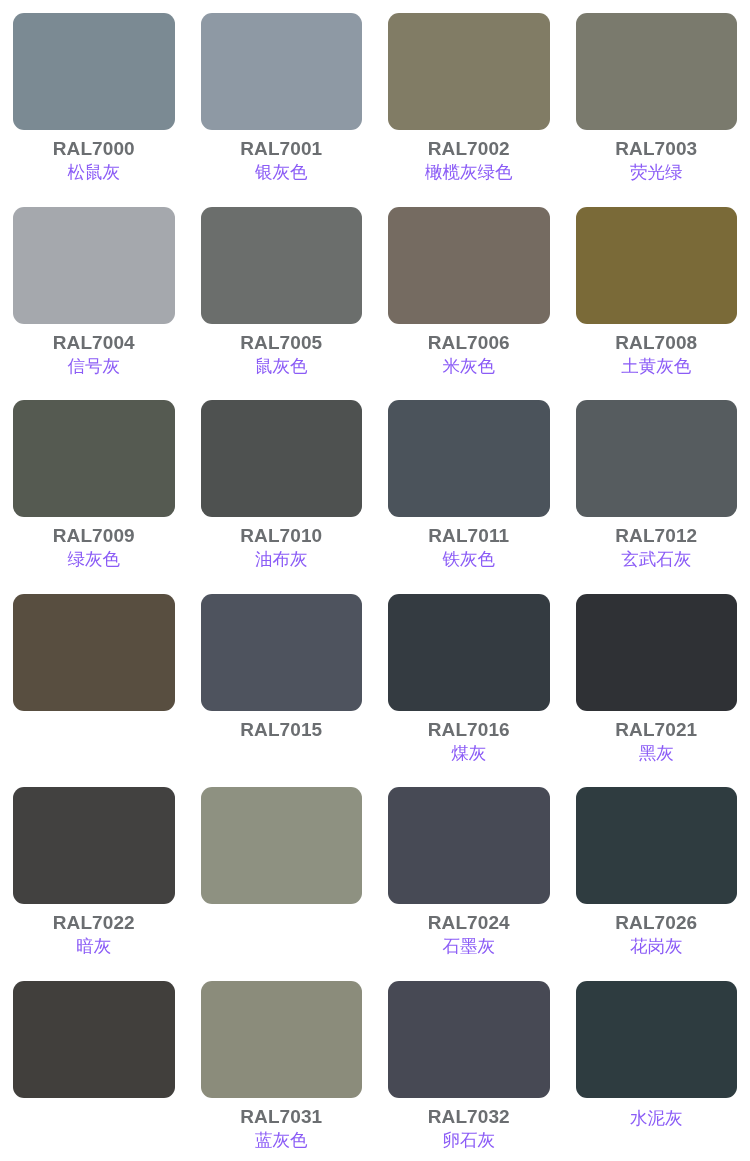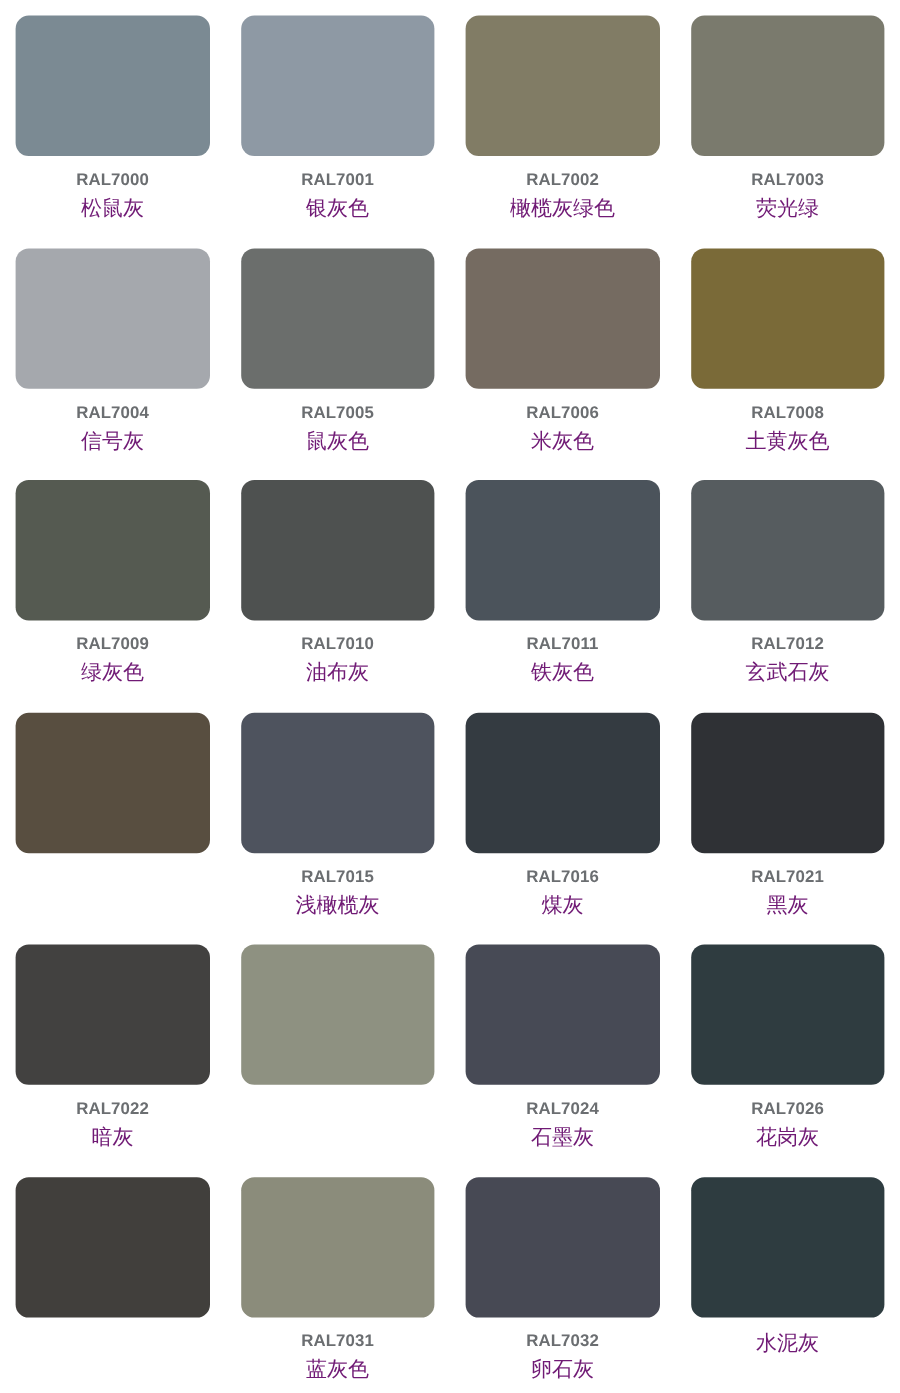--- a/index.html
+++ b/index.html
@@ -34,34 +34,35 @@
     border-radius: 11px;
     box-sizing: border-box;
     flex: 0 0 auto;
   }
   .swatch-label-block {
     width: 100%;
     text-align: center;
     margin-top: 8px;
   }
   .swatch-code {
-    font-size: 14px;
+    font-size: 19px;
     font-weight: bold;
     color: #6b6e71;
     letter-spacing: 0.1px;
     line-height: 22px;
     white-space: nowrap;
   }
   .swatch-name {
     font-size: 17.5px;
     font-weight: normal;
-    color: #701a75;
+    color: #8b5cf6;
     line-height: 24px;
     white-space: nowrap;
     margin-top: 1px;
+    font-family: Liberation Mono, monospace;
   }
 </style>
 </head>
 <body>
 
 <div id="palette-grid">
     <div class="swatch-cell">
       <div class="swatch-chip" style="background: rgb(123, 138, 147);"></div>
       <div class="swatch-label-block">
         <div class="swatch-code">RAL7000</div>
@@ -145,21 +146,20 @@
         <div class="swatch-name">玄武石灰</div>
       </div>
     </div>
     <div class="swatch-cell">
       <div class="swatch-chip" style="background: rgb(88, 78, 64);"></div>
     </div>
     <div class="swatch-cell">
       <div class="swatch-chip" style="background: rgb(78, 83, 94);"></div>
       <div class="swatch-label-block">
         <div class="swatch-code">RAL7015</div>
-        <div class="swatch-name">浅橄榄灰</div>
       </div>
     </div>
     <div class="swatch-cell">
       <div class="swatch-chip" style="background: rgb(52, 59, 65);"></div>
       <div class="swatch-label-block">
         <div class="swatch-code">RAL7016</div>
         <div class="swatch-name">煤灰</div>
       </div>
     </div>
     <div class="swatch-cell">

